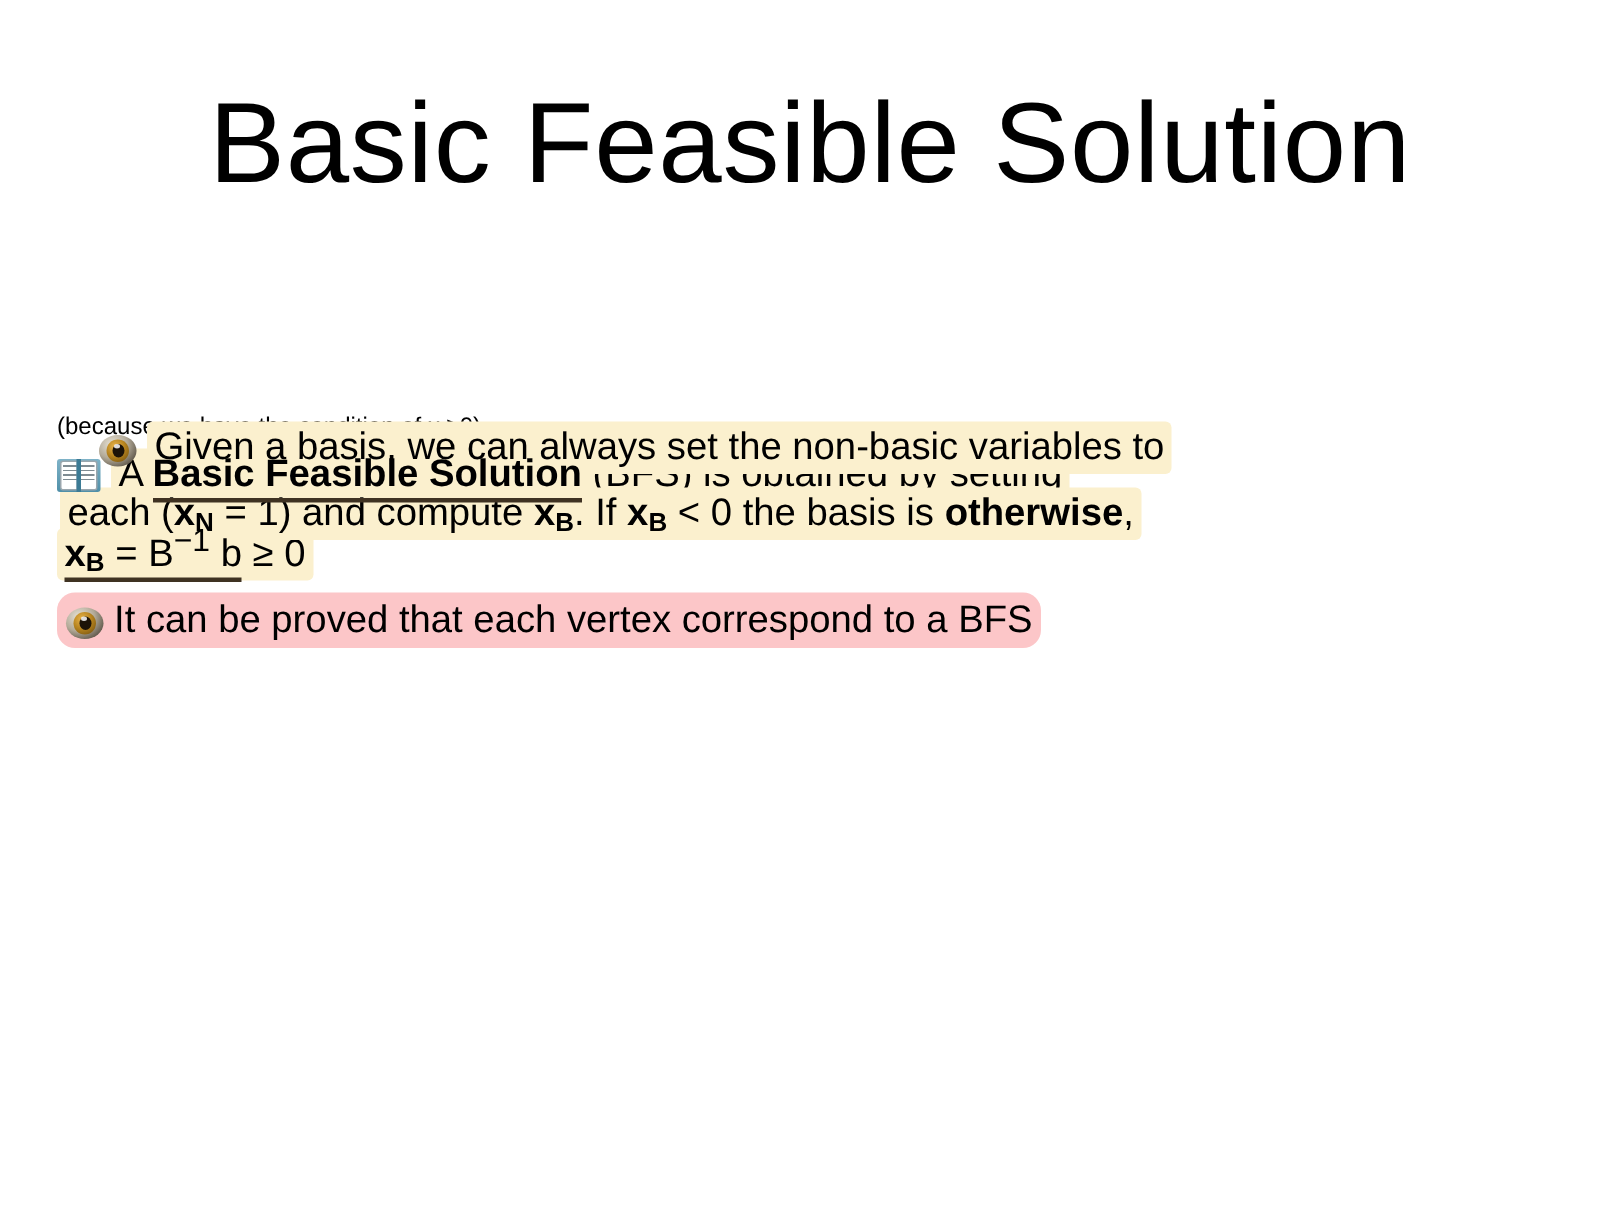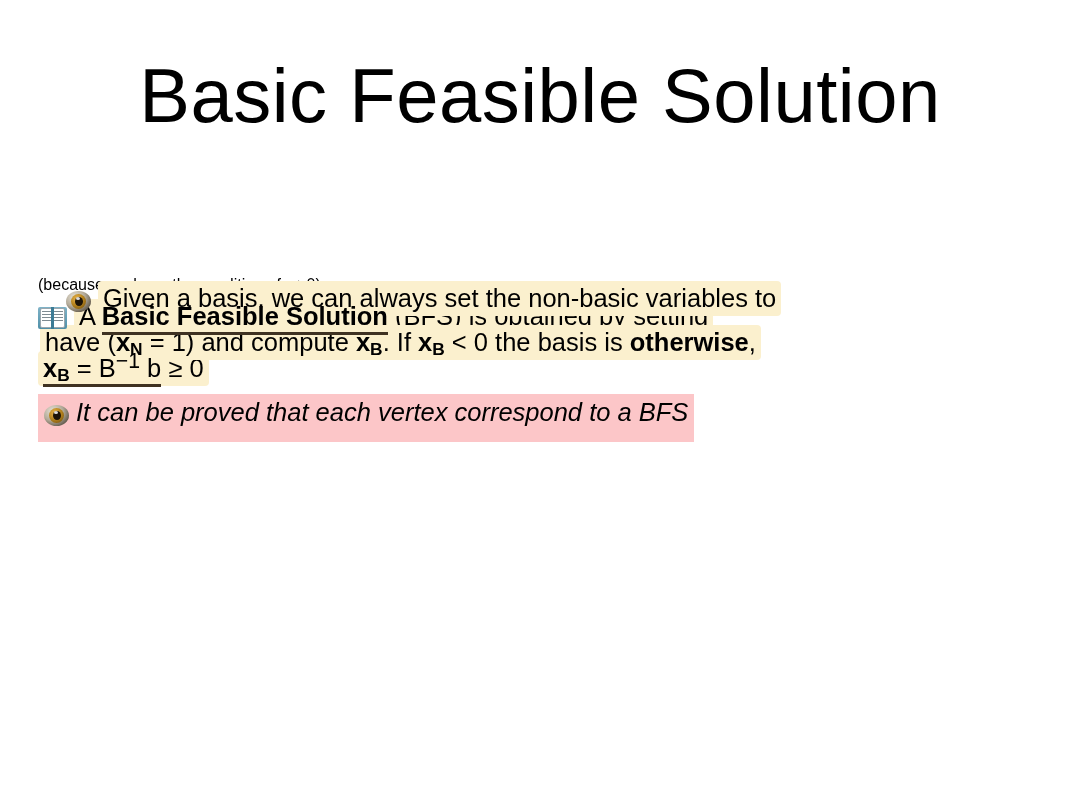--- a/index.html
+++ b/index.html
@@ -49,24 +49,23 @@
   
   .hl-yellow {
     background: #fbf0ce;
     border-radius: 4px;
     padding: 3px 5px 4px 5px;
     box-decoration-break: clone;
     -webkit-box-decoration-break: clone;
   }
   .hl-pink {
     background: #fcc6c8;
-    border-radius: 0;
-    padding: 4px 6px 16px 6px;
+    border-radius: 12px;
+    padding: 4px 6px 5px 6px;
     box-decoration-break: clone;
-    font-style: italic;
     -webkit-box-decoration-break: clone;
   }
 
   .b { font-weight: bold; }
   .u-thick {
     position: relative;
     font-weight: bold;
   }
   .u-thick::after {
     content: "";
@@ -221,21 +220,21 @@
     <span class="bullet-icon eye-icon">
       <span class="eye-outer"></span>
       <span class="eye-iris"></span>
       <span class="eye-pupil"></span>
       <span class="eye-glint"></span>
     </span><span class="hl-yellow">Given a basis, we can always set the non-basic variables to</span>
   </div>
 
   <div class="line para" id="para-1-line-2">
     <span class="hl-yellow">
-      <span>have (</span><span class="var"><span>x</span><sub>N</sub></span><span> = 1) and compute </span><span class="var"><span>x</span><sub>B</sub></span><span>. If </span><span class="var"><span>x</span><sub>B</sub></span><span> &lt; 0 the basis is </span><span class="b">otherwise</span><span>,</span>
+      <span>each (</span><span class="var"><span>x</span><sub>N</sub></span><span> = 1) and compute </span><span class="var"><span>x</span><sub>B</sub></span><span>. If </span><span class="var"><span>x</span><sub>B</sub></span><span> &lt; 0 the basis is </span><span class="b">otherwise</span><span>,</span>
     </span>
   </div>
 
 
   <div id="handwriting">
     <span>(because we have the condition of </span><span class="hw-sym">x ≥0)</span>
   </div>
 
   <div class="line para" id="para-2-line-1">
     <span class="bullet-icon book-icon">

